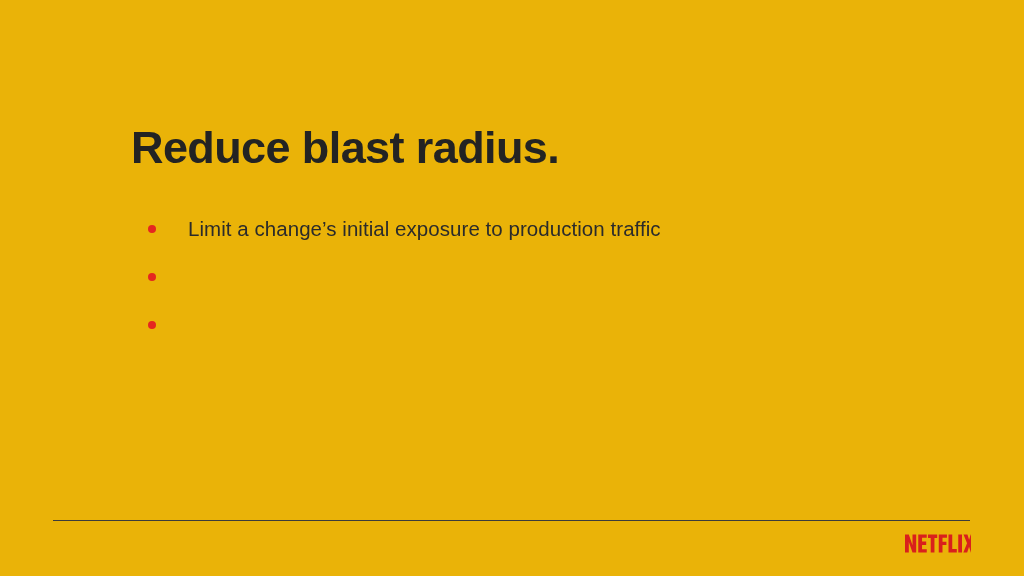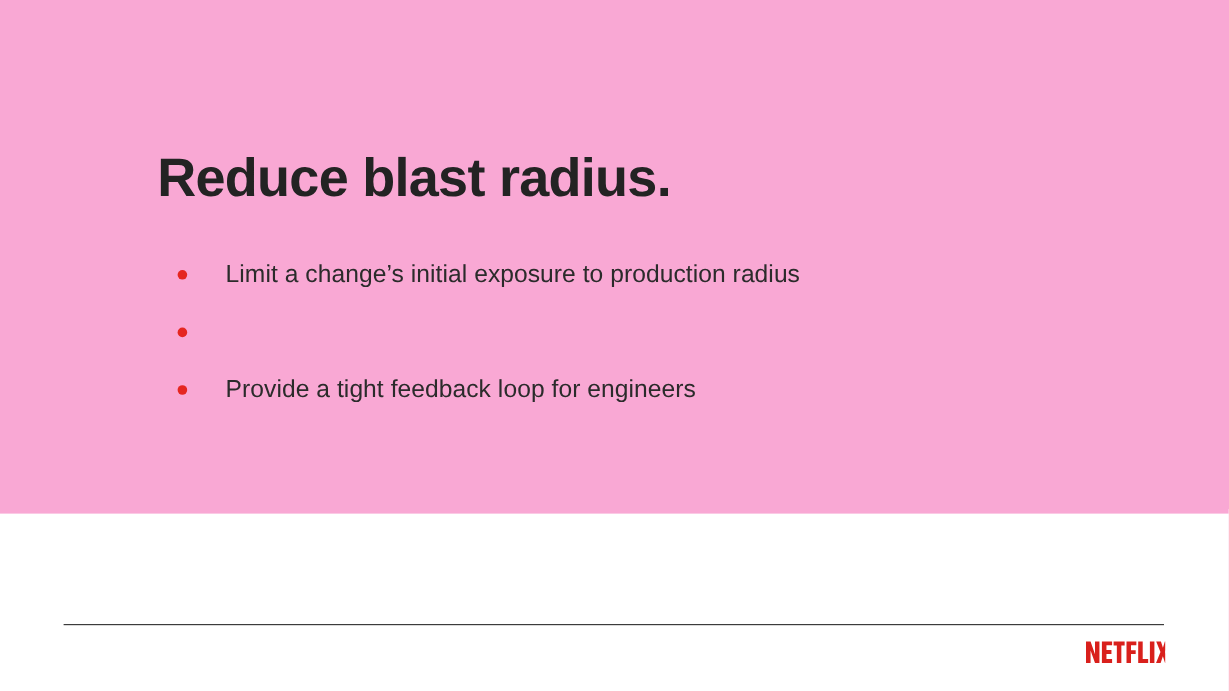--- a/index.html
+++ b/index.html
@@ -11,22 +11,22 @@
     width: 1024px;
     height: 576px;
     background: #ffffff;
     font-family: "Liberation Sans", sans-serif;
     overflow: hidden;
   }
 
   .slide {
     position: relative;
     width: 1024px;
-    height: 428px;
-    background: #f9a8d4;
+    height: 576px;
+    background: #eab308;
   }
 
   
   .slide-title {
     position: absolute;
     left: 131px;
     top: 92px;
     width: 800px;
     font-size: 45px;
     line-height: 52px;
@@ -100,30 +100,29 @@
 <body>
 
 <div class="slide">
 
   <h1 class="slide-title">Reduce blast radius.</h1>
 
   <ul class="bullet-list">
 
     <li class="bullet-item">
       <span class="bullet-marker"></span>
-      <span class="bullet-text">Limit a change’s initial exposure to production radius</span>
+      <span class="bullet-text">Limit a change’s initial exposure to production traffic</span>
     </li>
 
     <li class="bullet-item">
       <span class="bullet-marker"></span>
     </li>
 
     <li class="bullet-item">
       <span class="bullet-marker"></span>
-      <span class="bullet-text">Provide a tight feedback loop for engineers</span>
     </li>
 
   </ul>
 
   <div class="footer-rule"></div>
 
   <div class="footer-logo">
     <svg width="66" height="19" viewBox="0 0 132 38" aria-hidden="true">
       <g fill="#d9201c">
 

